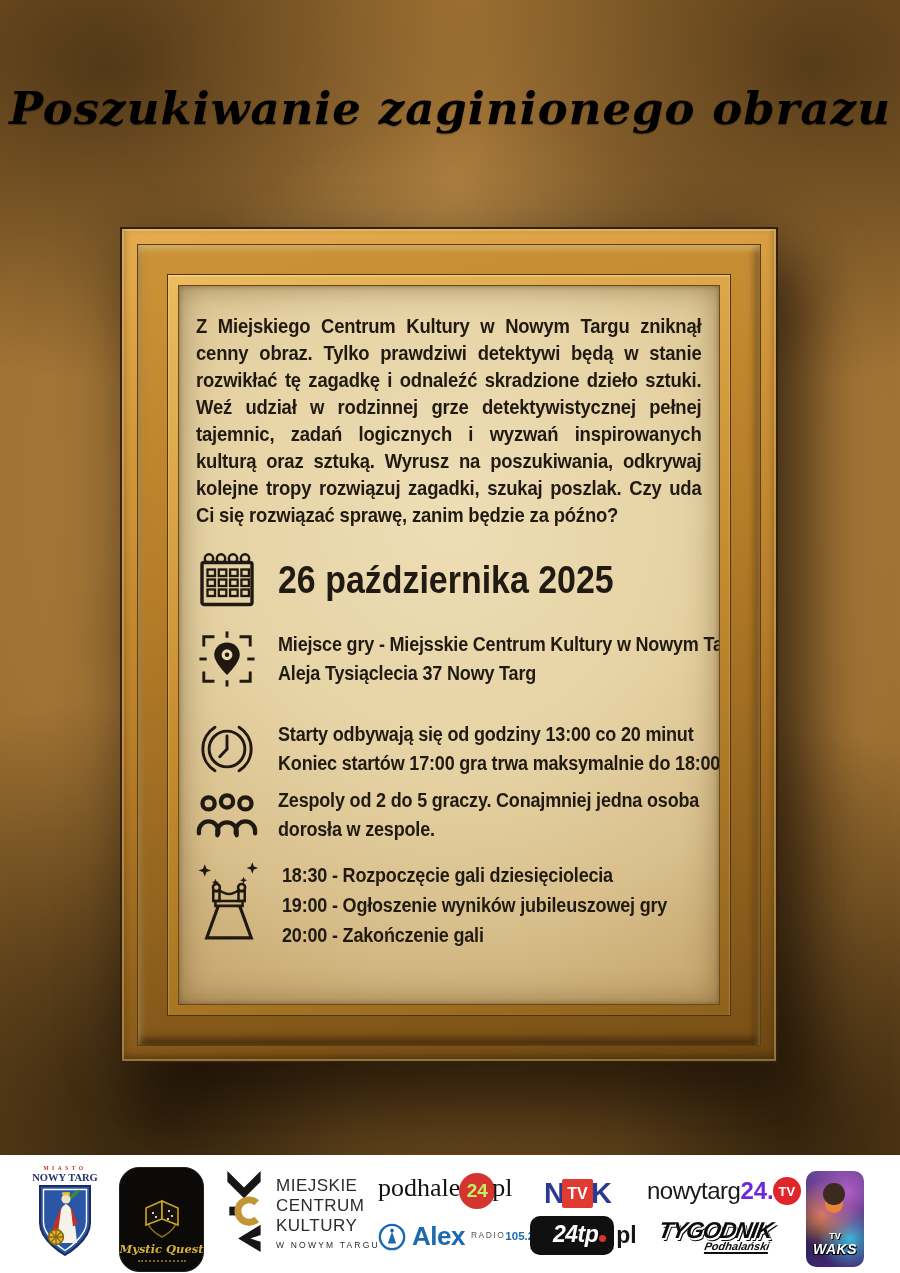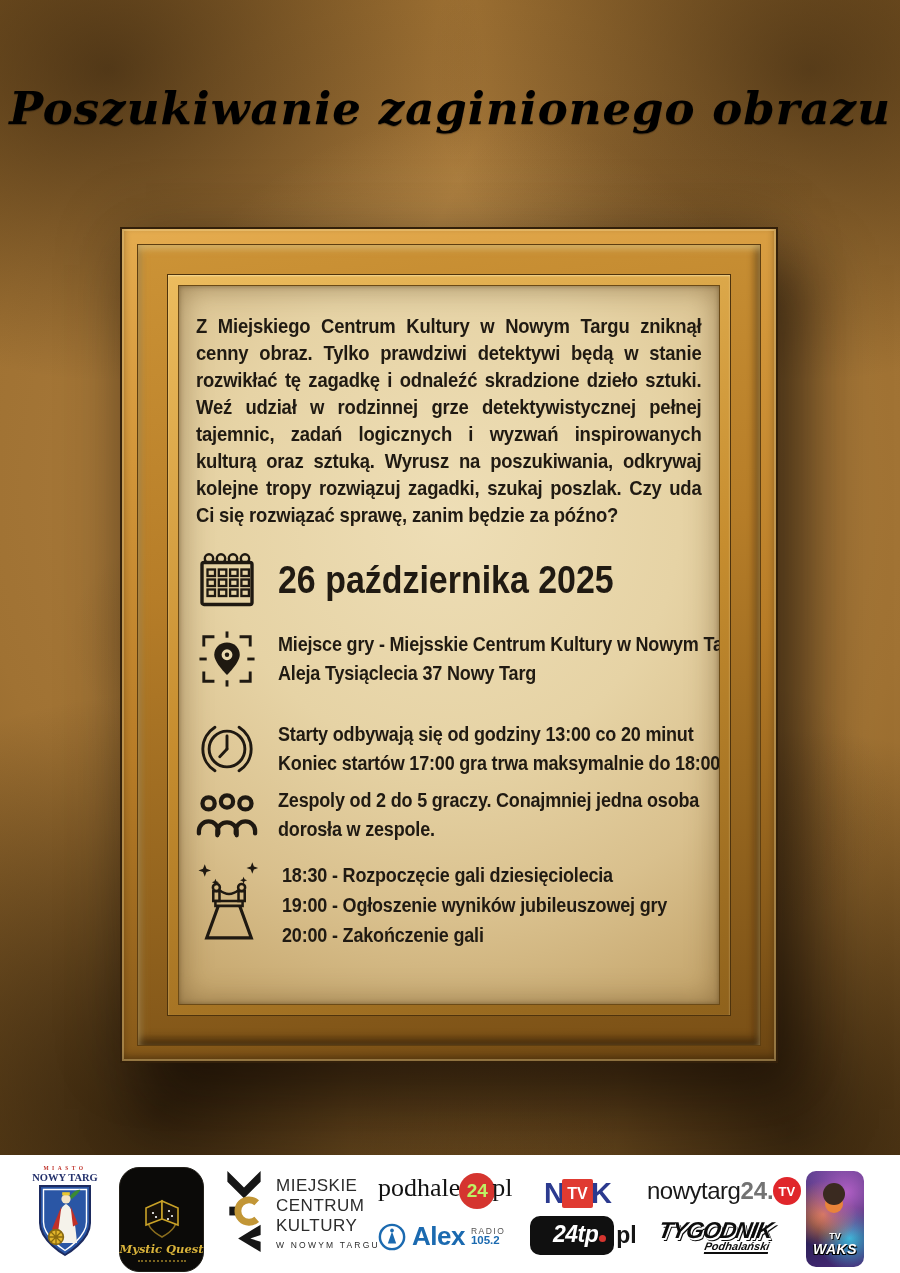--- a/index.html
+++ b/index.html
@@ -90,38 +90,38 @@
   .mck-sub{font-size:8.5px;letter-spacing:2.2px;margin-top:4px;color:#2c2c2c;}
   
   .podhale{left:358px;top:18px;display:flex;align-items:flex-start;}
   .podhale .word{font-family:"Liberation Serif",serif;font-size:26px;color:#121212;}
   .podhale .ball{width:36px;height:36px;border-radius:50%;background:#d5352f;color:#bef264;
       font-weight:bold;font-size:19px;display:flex;align-items:center;
       justify-content:center;margin:0 -3px 0 -1px;}
   
   .alex{left:358px;top:66px;display:flex;align-items:center;gap:6px;}
   .alex-name{color:#1b6ab0;font-size:26px;font-weight:bold;letter-spacing:-.5px;}
-  .alex-right{display:flex;flex-direction:column;line-height:1;}
+  .alex-right{display:flex;flex-direction:row;line-height:1;}
   .alex-radio{font-size:8.5px;letter-spacing:1.5px;color:#555;}
   .alex-freq{font-size:11.5px;font-weight:bold;color:#1b6ab0;}
   
   .ntvk{left:524px;top:22px;display:flex;align-items:center;font-weight:800;}
   .ntvk .blue{font-size:29px;color:#2b3a8f;letter-spacing:-1px;}
   .ntvk .tvbox{width:31px;height:29px;background:#e03a31;border-radius:2px;color:#fff;
       font-size:16px;display:flex;align-items:center;justify-content:center;margin:0 -2px;}
   
   .tp24{left:510px;top:61px;display:flex;align-items:center;gap:2px;}
   .tp24-box{background:#101010;border-radius:10px;color:#fff;font-weight:800;font-style:italic;
       font-size:23px;padding:5px 8px 7px 23px;position:relative;letter-spacing:-.5px;}
   .tp24-dot{display:inline-block;width:7px;height:7px;border-radius:50%;background:#d5352f;margin-left:1px;}
   .tp24-pl{color:#161616;font-size:23px;font-weight:bold;}
   
   .nt24{left:627px;top:22px;display:flex;align-items:center;}
   .nt24-black{font-size:24px;color:#1a1a1a;letter-spacing:-.5px;}
-  .nt24-red{font-size:24px;color:#737373;font-weight:bold;}
+  .nt24-red{font-size:24px;color:#6d28d9;font-weight:bold;}
   .nt24-ball{width:28px;height:28px;border-radius:50%;background:#e0262b;color:#fff;
       font-size:13px;font-weight:800;display:flex;align-items:center;justify-content:center;margin-left:-1px;}
   
   .tyg{left:638px;top:62px;transform:skewX(-10deg);color:#0d0d0d;}
   .tyg-name{font-size:23px;font-weight:900;font-style:italic;letter-spacing:-1px;
       text-shadow:1.5px 1.5px 0 #fff,2.5px 2.5px 0 #0d0d0d;}
   .tyg-sub{font-size:11px;font-weight:bold;font-style:italic;text-align:right;margin-top:-4px;
       border-bottom:2px solid #0d0d0d;display:inline-block;float:right;}
   
   .waks{left:786px;top:16px;width:58px;height:86px;border-radius:10px;overflow:hidden;

